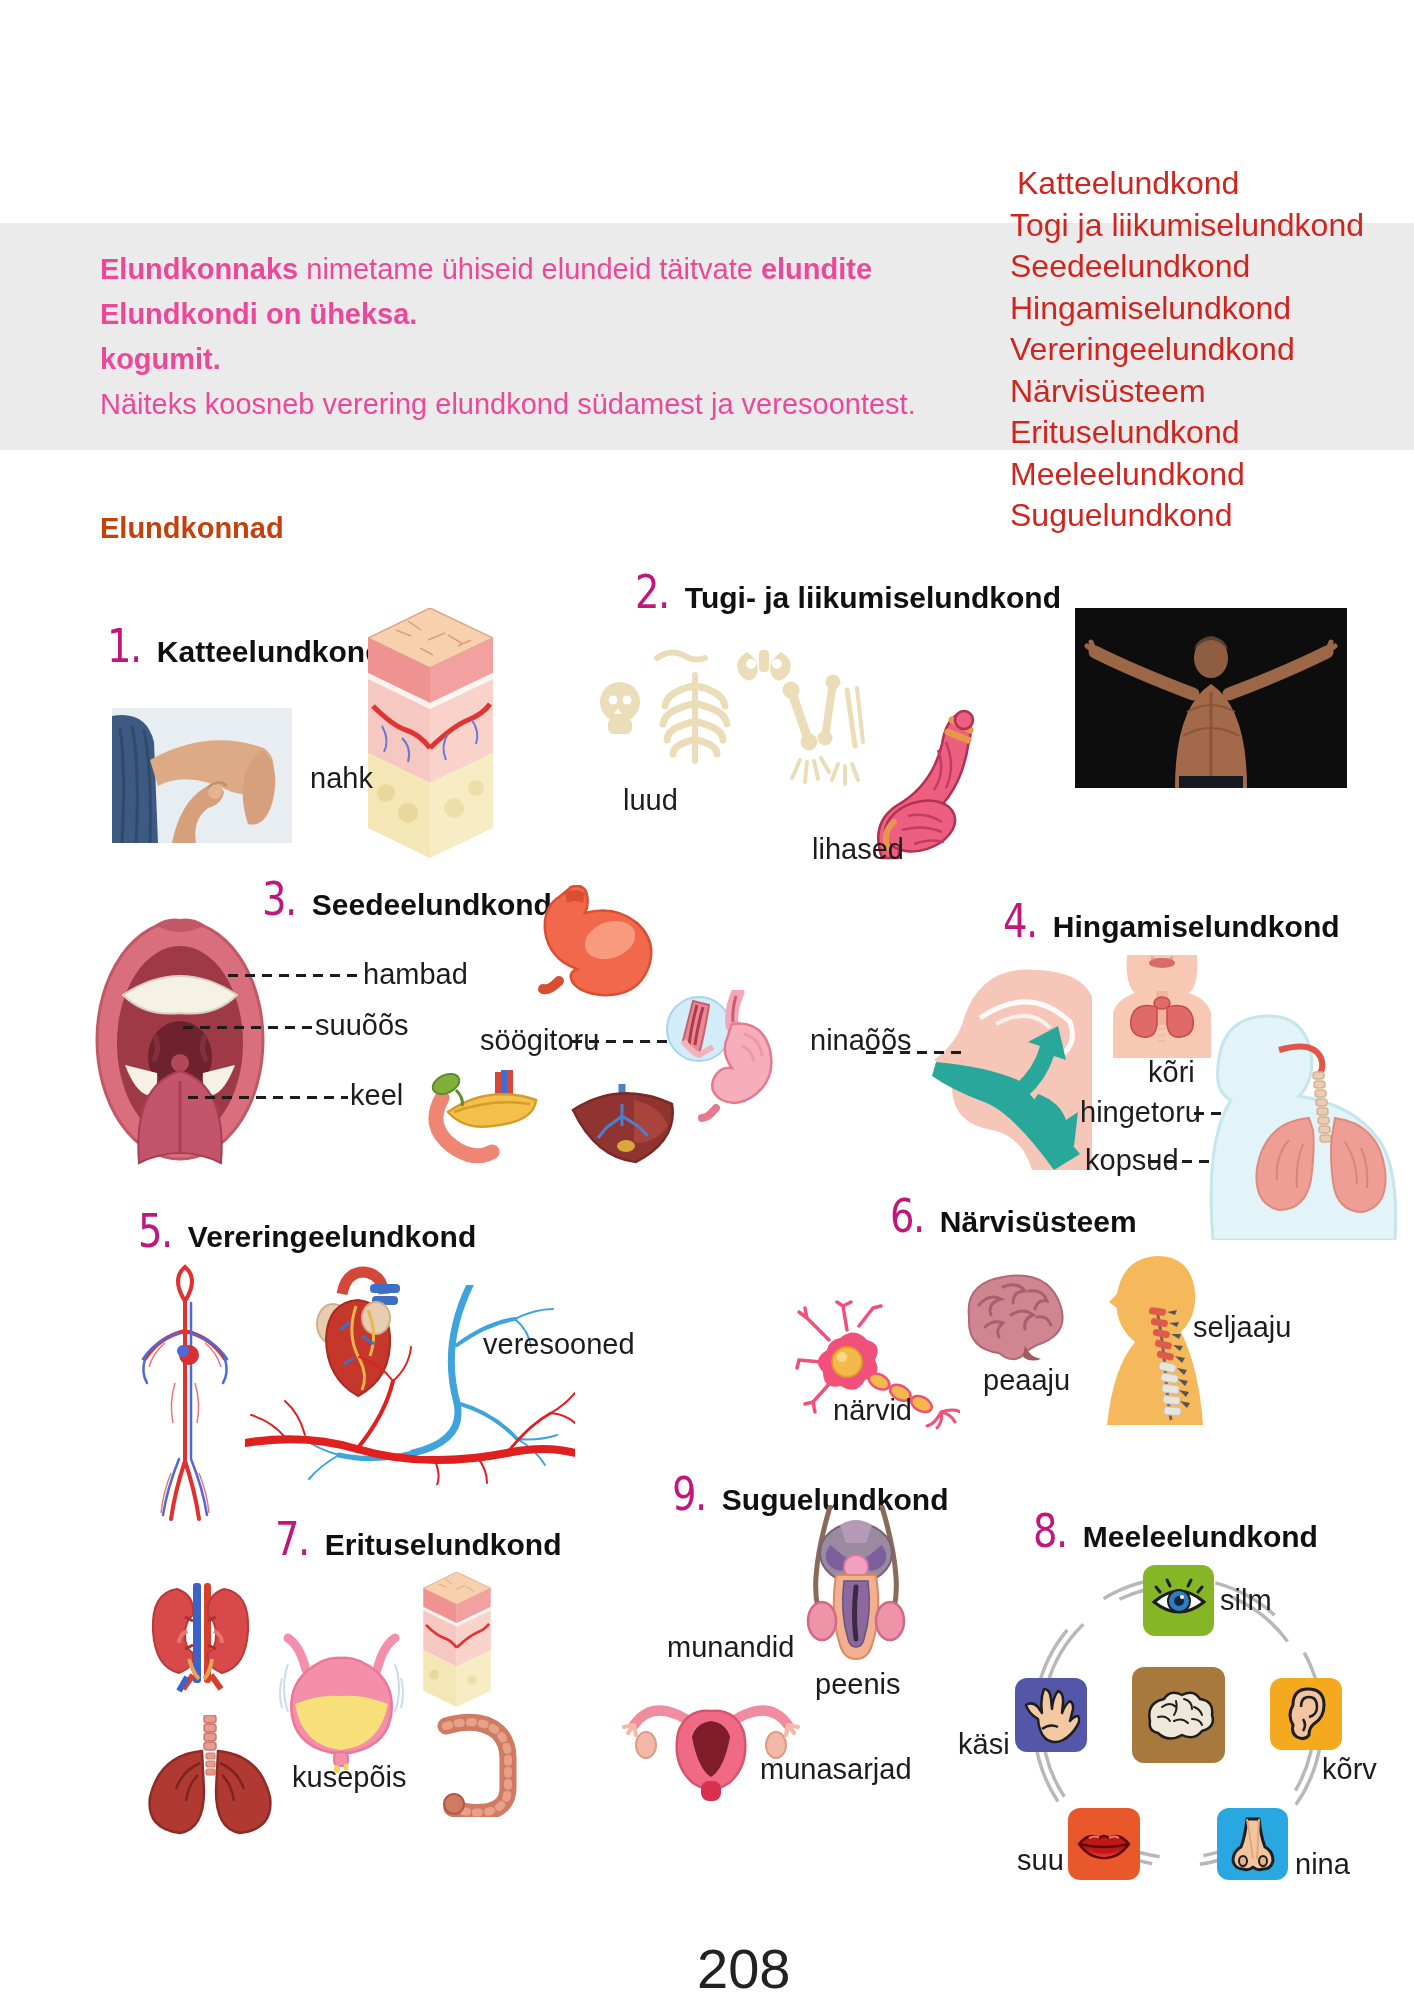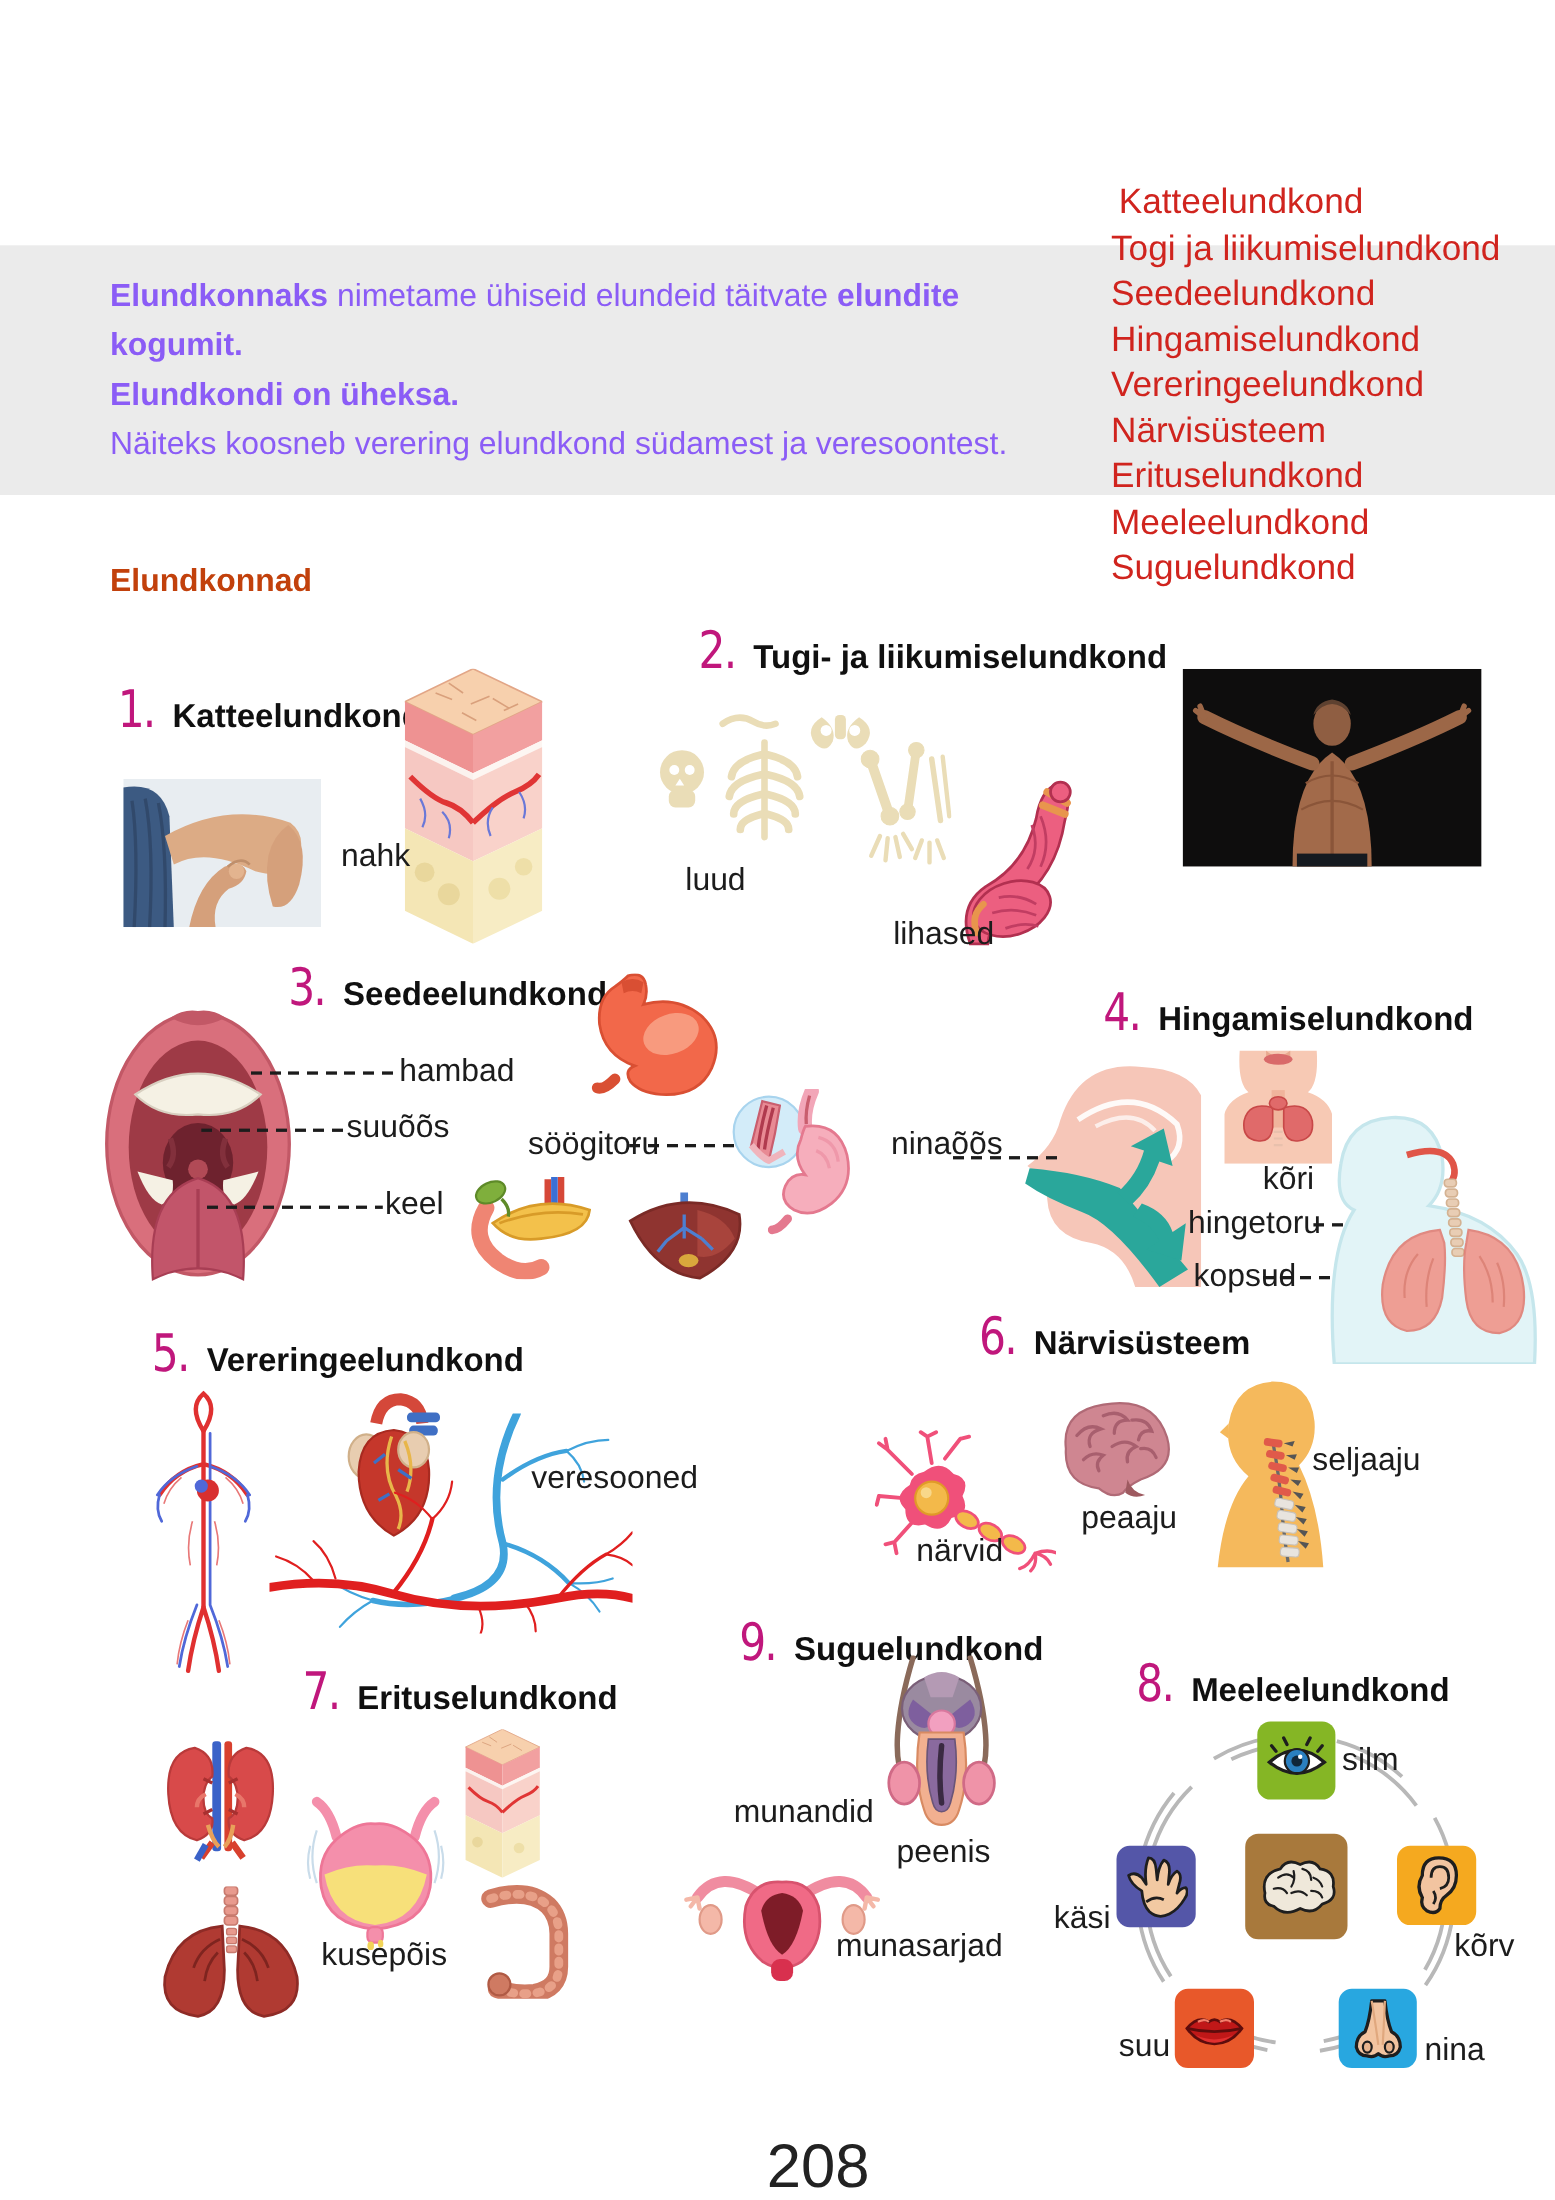--- a/index.html
+++ b/index.html
@@ -2,21 +2,21 @@
 <html><head>
 <meta charset="utf-8">
 <style>
   html,body{margin:0;padding:0;background:#fff;}
   #page{position:relative;width:1414px;height:2000px;background:#ffffff;overflow:hidden;
         font-family:"Liberation Sans",sans-serif;color:#1b1b1b;}
   .abs{position:absolute;}
   #graybox{left:0;top:223px;width:1414px;height:227px;background:#ebebeb;}
   #redlist{left:1010px;top:163px;line-height:41.5px;font-size:32px;color:#d0241e;white-space:nowrap;}
   #redlist div:first-child{padding-left:7px;}
-  #intro{left:100px;top:247px;font-size:29px;line-height:45px;color:#8b5cf6;white-space:nowrap;}
+  #intro{left:100px;top:247px;font-size:29px;line-height:45px;color:#ec4899;white-space:nowrap;}
   #intro b{font-weight:bold;}
   #main-heading{left:100px;top:512px;font-size:29px;font-weight:bold;color:#c2410c;}
   .hdr{position:absolute;display:flex;align-items:baseline;gap:9px;white-space:nowrap;}
   .hdr .num{font-size:47px;line-height:1;color:#c0177c;font-weight:400;letter-spacing:-2px;
             font-family:"DejaVu Sans",sans-serif;transform:scaleX(.82);transform-origin:left bottom;}
   .hdr .ttl{font-size:30px;font-weight:bold;color:#101010;}
   .lbl{position:absolute;font-size:29px;color:#1c1c1c;white-space:nowrap;}
   .dash{position:absolute;height:3px;
         background:repeating-linear-gradient(90deg,#1c1c1c 0 10px,transparent 10px 17px);}
   .photo{position:absolute;overflow:hidden;}
@@ -38,22 +38,22 @@
     <div>Hingamiselundkond</div>
     <div>Vereringeelundkond</div>
     <div>Närvisüsteem</div>
     <div>Erituselundkond</div>
     <div>Meeleelundkond</div>
     <div>Suguelundkond</div>
   </div>
 
   <div id="intro" class="abs">
     <div><b>Elundkonnaks</b><span> nimetame ühiseid elundeid täitvate </span><b>elundite</b></div>
+    <div><b>Elundkondi on üheksa.</b></div>
     <div><b>kogumit.</b></div>
-    <div><b>Elundkondi on üheksa.</b></div>
     <div><span>Näiteks koosneb verering elundkond südamest ja veresoontest.</span></div>
   </div>
 
   <div id="main-heading" class="abs">Elundkonnad</div>
 
   <div class="hdr" style="left:107px;top:622px;">
     <span class="num">1.</span>
       <span class="ttl">Katteelundkond</span>
     </div>
   <div class="hdr" style="left:635px;top:568px;">

